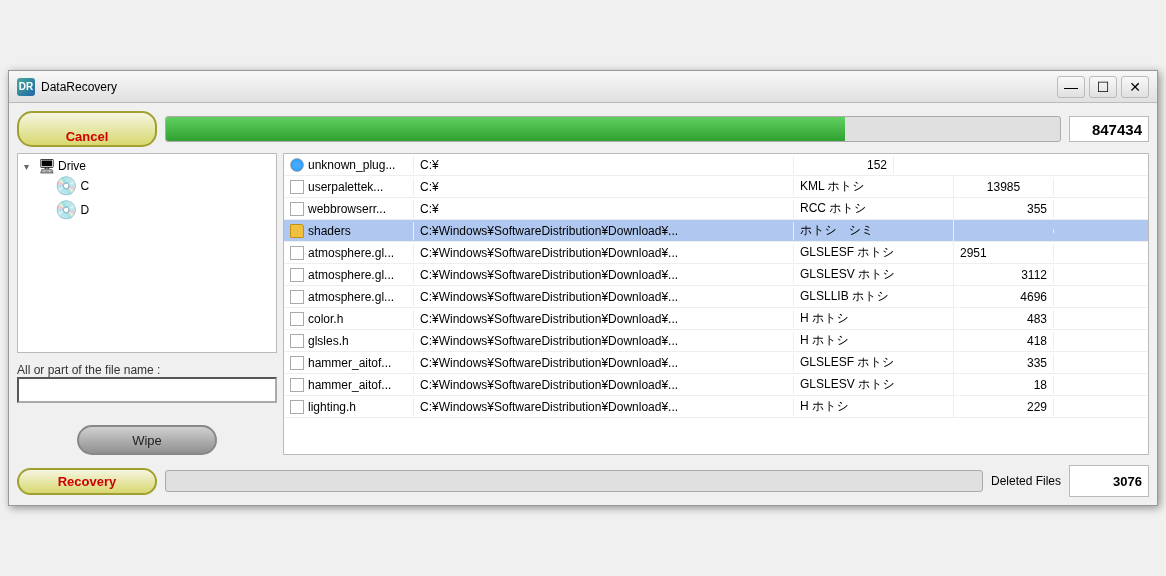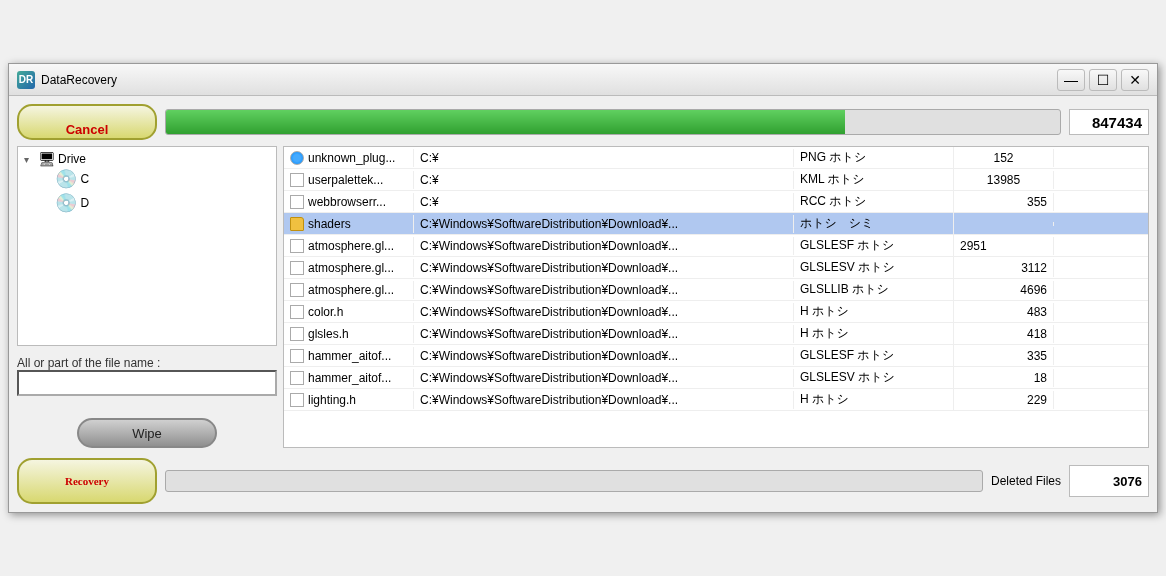--- a/index.html
+++ b/index.html
@@ -269,30 +269,29 @@
 
     
     .bottom-bar {
       display: flex;
       align-items: center;
       gap: 8px;
       margin-top: 4px;
     }
     .btn-recovery {
       min-width: 140px;
-      height: 46px;
+      height: 27px;
       background: linear-gradient(to bottom, #f5f5e0, #d8d870);
       border: 2px solid #a0a030;
       border-radius: 15px;
       cursor: pointer;
-      font-size: 11px;
+      font-size: 13px;
       font-weight: bold;
       color: #c00;
       padding: 0 20px;
-      font-family: Liberation Serif, serif;
     }
 
     .bottom-progress-container {
       flex: 1;
       height: 22px;
       background: #e0e0e0;
       border: 1px solid #aaa;
       border-radius: 3px;
     }
     .deleted-files-label {
@@ -376,22 +375,21 @@
         <div class="file-list-body" id="file-list-body">
 
         <div class="file-row">
       <div class="col col-file">
         <div class="col-name-cell">
           <span class="file-icon file-icon-web"></span>
           <span>unknown_plug...</span>
         </div>
       </div>
       <div class="col col-folder">C:¥<unknown></unknown></div>
-      <div class="col col-type">PNG ホトシ</div>
-      <div class="col col-size" style="text-align:center">152</div>
+      <div class="col col-size" style="text-align:right">152</div>
     </div>
             <div class="file-row">
       <div class="col col-file">
         <div class="col-name-cell">
           <span class="file-icon"></span>
           <span>userpalettek...</span>
         </div>
       </div>
       <div class="col col-folder">C:¥<unknown></unknown></div>
       <div class="col col-type">KML ホトシ</div>

